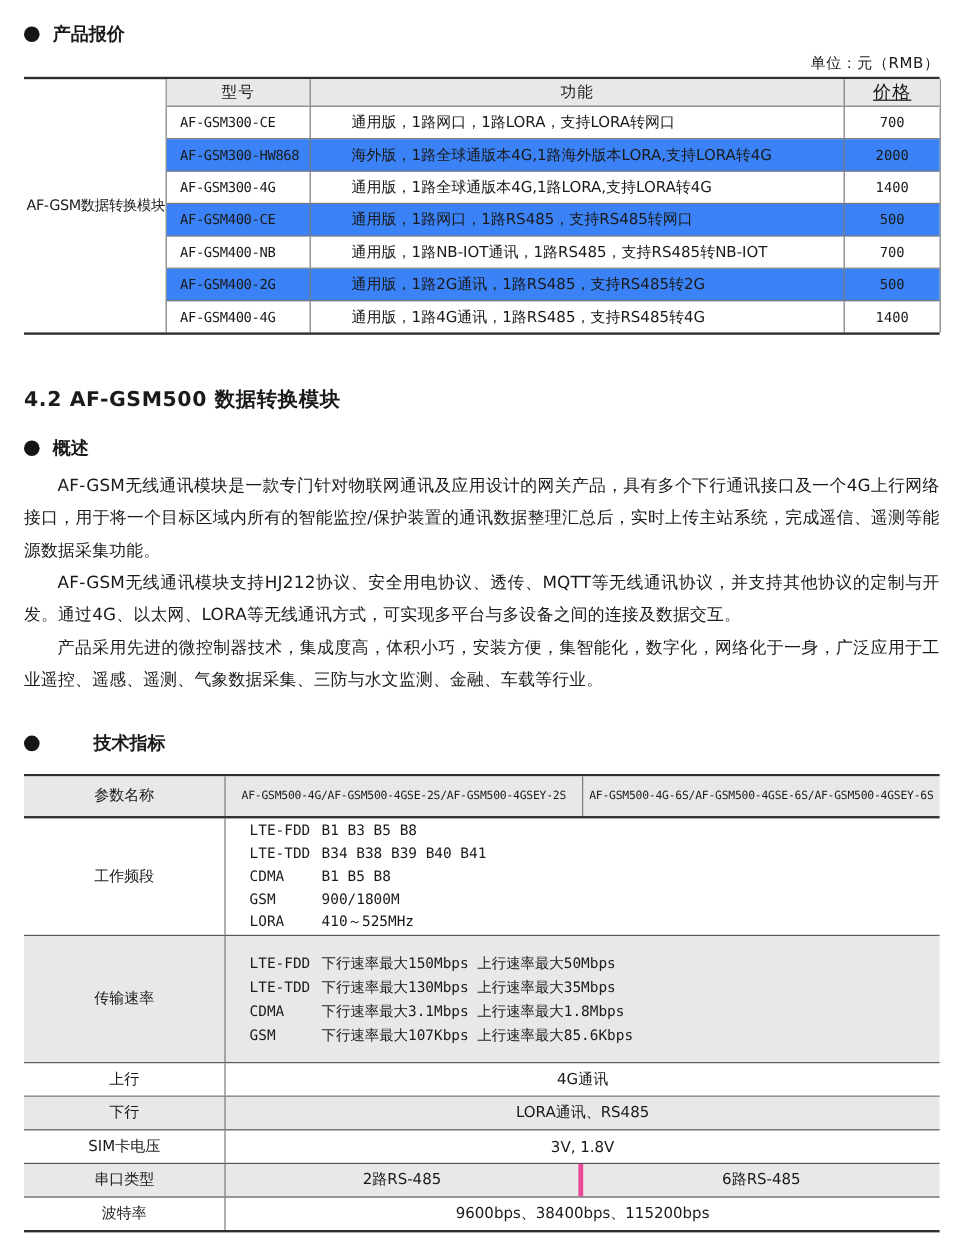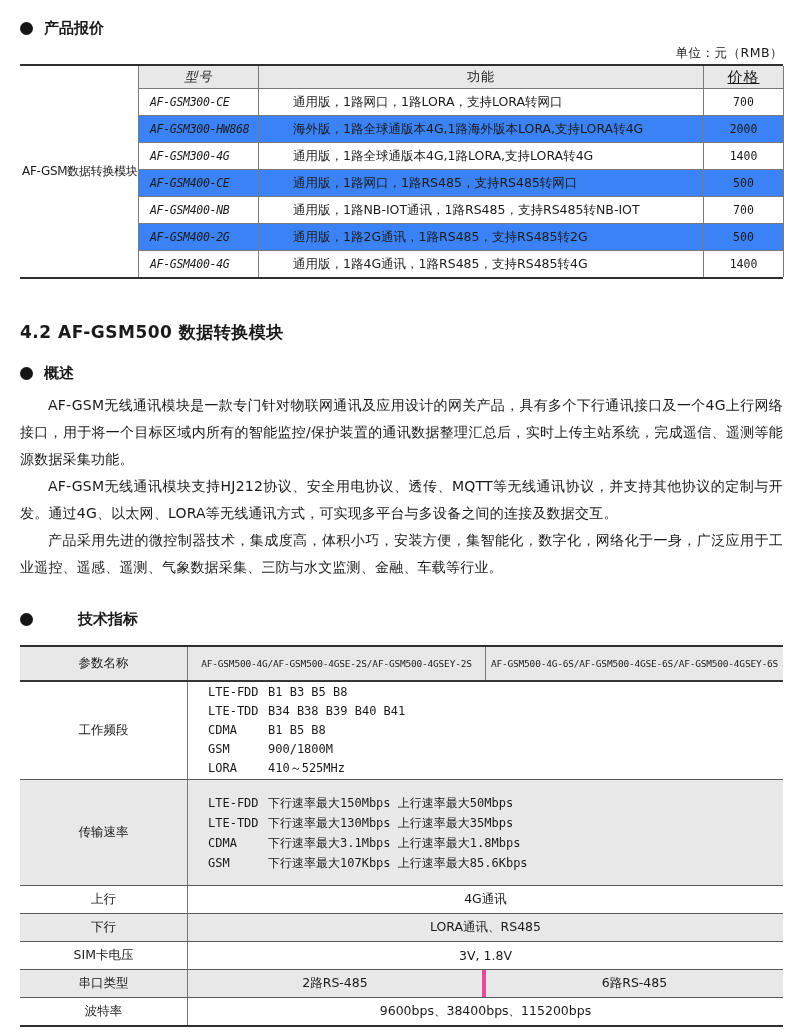--- a/index.html
+++ b/index.html
@@ -14,21 +14,21 @@
 
   
   .t1{display:flex;border-top:2px solid #2f2f2f;border-bottom:2px solid #2f2f2f;}
   .t1-label{width:118px;flex:0 0 118px;display:flex;align-items:center;font-size:12px;letter-spacing:-0.3px;padding-left:2px;box-sizing:border-box;}
   .t1-body{flex:1;border-left:1px solid #7a7a7a;border-right:1px solid #7a7a7a;}
   .t1-row{display:grid;grid-template-columns:120px 445px 79px;height:26px;border-bottom:1px solid #7a7a7a;}
   .t1-row:last-child{border-bottom:none;}
   .t1-row.alt{background:#3b82f6;}
   .t1-header{height:22px;background:#e8e8e8;}
   .t1 .c{display:flex;align-items:center;box-sizing:border-box;}
-  .c-model{justify-content:flex-start;padding-left:11px;font-family:"DejaVu Sans Mono","Liberation Mono",monospace;font-size:11.5px;letter-spacing:-0.3px;border-right:1px solid #7a7a7a;font-style:italic;}
+  .c-model{justify-content:flex-start;padding-left:11px;font-family:"DejaVu Sans Mono","Liberation Mono",monospace;font-size:11.5px;letter-spacing:-0.3px;border-right:1px solid #7a7a7a;}
   .c-func{justify-content:flex-start;padding-left:34px;font-size:12.5px;border-right:1px solid #7a7a7a;}
   .c-price{justify-content:center;font-family:"DejaVu Sans Mono","Liberation Mono",monospace;font-size:11.5px;}
   .t1-header .c-model{justify-content:center;padding-left:0;font-family:"DejaVu Sans","Liberation Sans",sans-serif;font-size:13px;letter-spacing:1px;}
   .t1-header .c-func{justify-content:center;padding-left:0;font-size:13px;letter-spacing:1px;}
   .t1-header .c-price{font-family:"DejaVu Sans","Liberation Sans",sans-serif;font-size:15px;letter-spacing:1px;text-decoration:underline;}
 
   
   .num-heading{margin:42px 0 0 0;font-size:17px;font-weight:bold;letter-spacing:0.5px;}
   .overview-heading{margin-top:19px;}
   .paras{margin-top:9px;}

